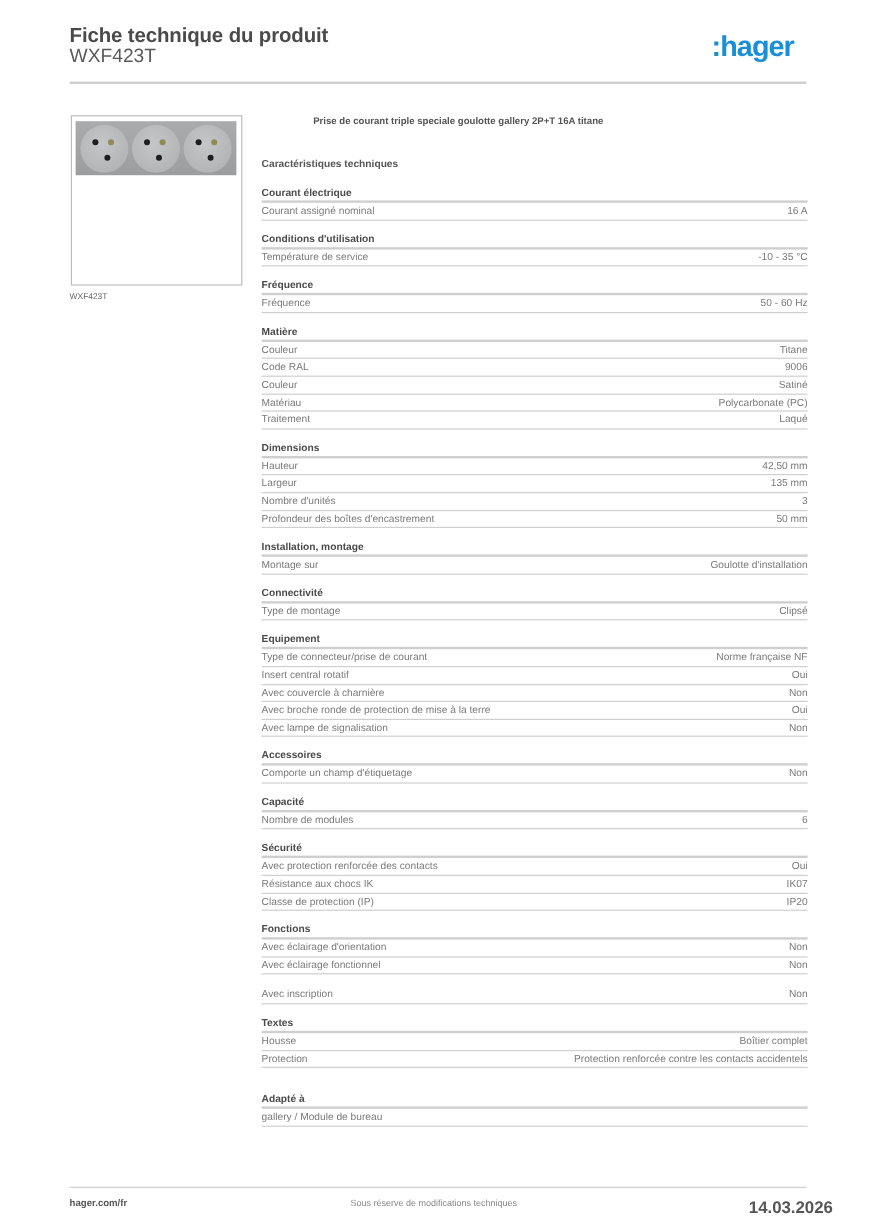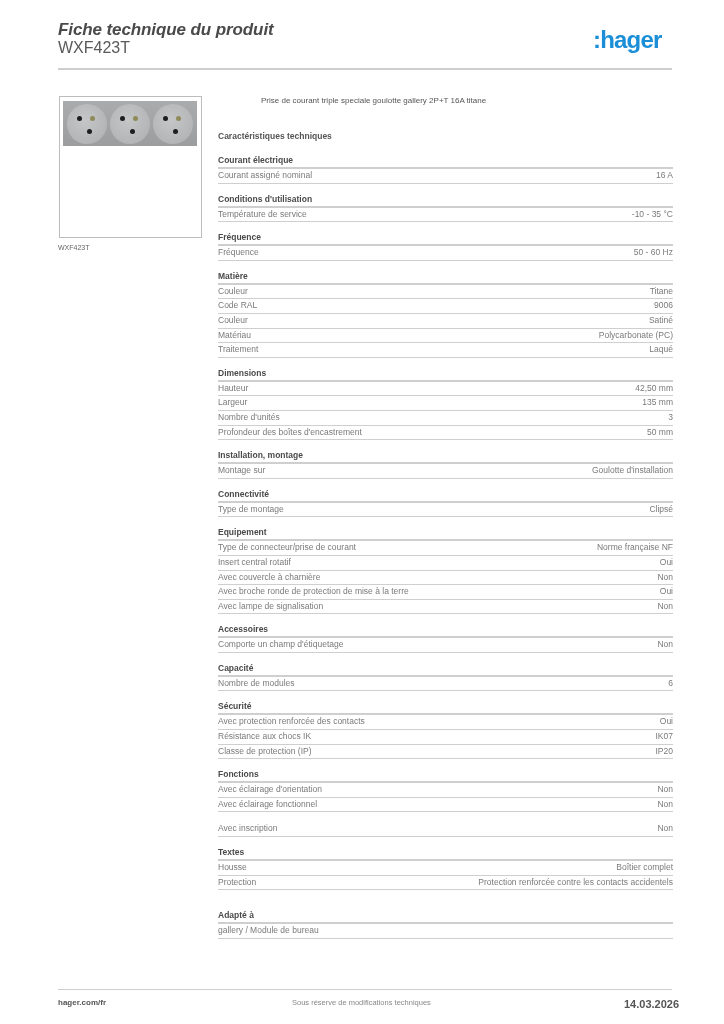--- a/index.html
+++ b/index.html
@@ -2,21 +2,21 @@
 <html><head>
 <meta charset="utf-8">
 <style>
   html, body { margin: 0; padding: 0; background: #ffffff; }
   body {
     width: 724px; height: 1024px; position: relative; overflow: hidden;
     font-family: "Liberation Sans", sans-serif; color: #444;
   }
   .title {
     position: absolute; left: 58px; top: 20px;
-    font-size: 17px; font-weight: bold; color: #4a4a4a; letter-spacing: -0.1px; font-style: italic;
+    font-size: 17px; font-weight: bold; color: #4a4a4a; letter-spacing: -0.1px;
   }
   .subtitle {
     position: absolute; left: 58px; top: 39px;
     font-size: 16px; color: #5a5a5a;
   }
   .logo {
     position: absolute; left: 593px; top: 26px;
     font-size: 24px; font-weight: bold; color: #1a8fd8; letter-spacing: -0.8px;
   }
   .top-rule {
@@ -37,21 +37,21 @@
   .img-frame .pin {
     position: absolute; width: 5px; height: 5px; border-radius: 50%; background: #1e1e1e;
   }
   .img-frame .earth {
     position: absolute; width: 5px; height: 5px; border-radius: 50%; background: #8f8a58;
   }
   .img-caption {
     position: absolute; left: 58px; top: 244px; font-size: 7px; color: #666;
   }
   .product-name {
-    position: absolute; left: 218px; top: 96px; font-size: 8px; font-weight: normal; color: #555; padding-left: 43px;
+    position: absolute; left: 218px; top: 96px; font-size: 8px; font-weight: bold; color: #555; padding-left: 43px;
   }
   .specs-title {
     position: absolute; left: 218px; top: 131px; font-size: 8.5px; font-weight: bold; color: #555;
   }
   .specs { position: absolute; left: 218px; top: 155px; width: 455px; }
   .section { margin-bottom: 10px; }
   .section-head {
     font-size: 8.5px; font-weight: bold; color: #4a4a4a;
     height: 11px; line-height: 11px; border-bottom: 2px solid #cfcfcf; padding-bottom: 1px;
   }
@@ -65,21 +65,21 @@
   .bottom-rule {
     position: absolute; left: 58px; top: 989px; width: 614px; height: 1px; background: #cfcfcf;
   }
   .footer-left {
     position: absolute; left: 58px; top: 998px; font-size: 8px; font-weight: bold; color: #555;
   }
   .footer-center {
     position: absolute; left: 292px; top: 998px; font-size: 7.5px; color: #888;
   }
   .footer-right {
-    position: absolute; left: 624px; top: 998px; font-size: 11px; font-weight: bold; color: #555;
+    position: absolute; left: 624px; top: 998px; font-size: 14px; font-weight: bold; color: #555;
   }
 </style>
 </head>
 <body>
 
 <div class="title">Fiche technique du produit</div>
 <div class="subtitle">WXF423T</div>
 <div class="logo">:hager</div>
 <div class="top-rule"></div>
 

